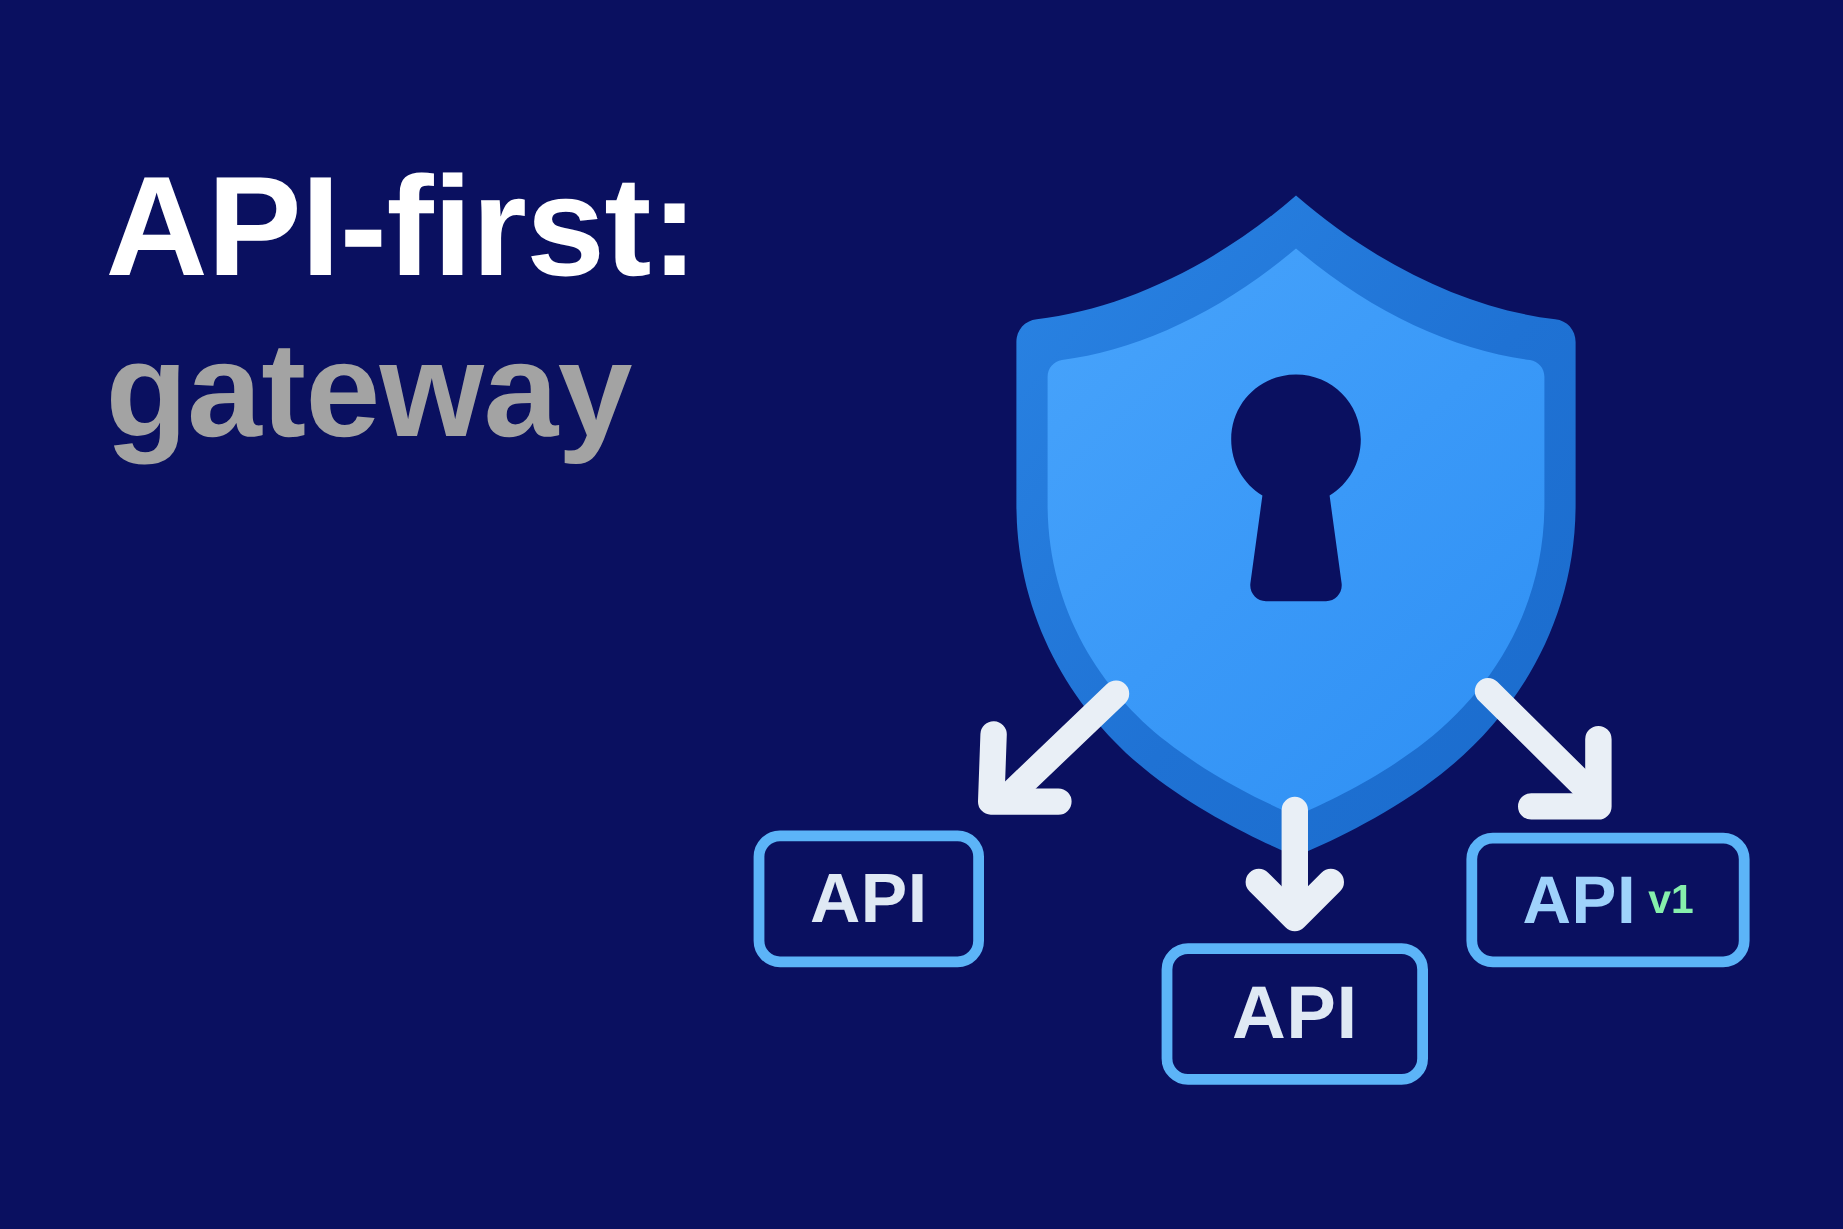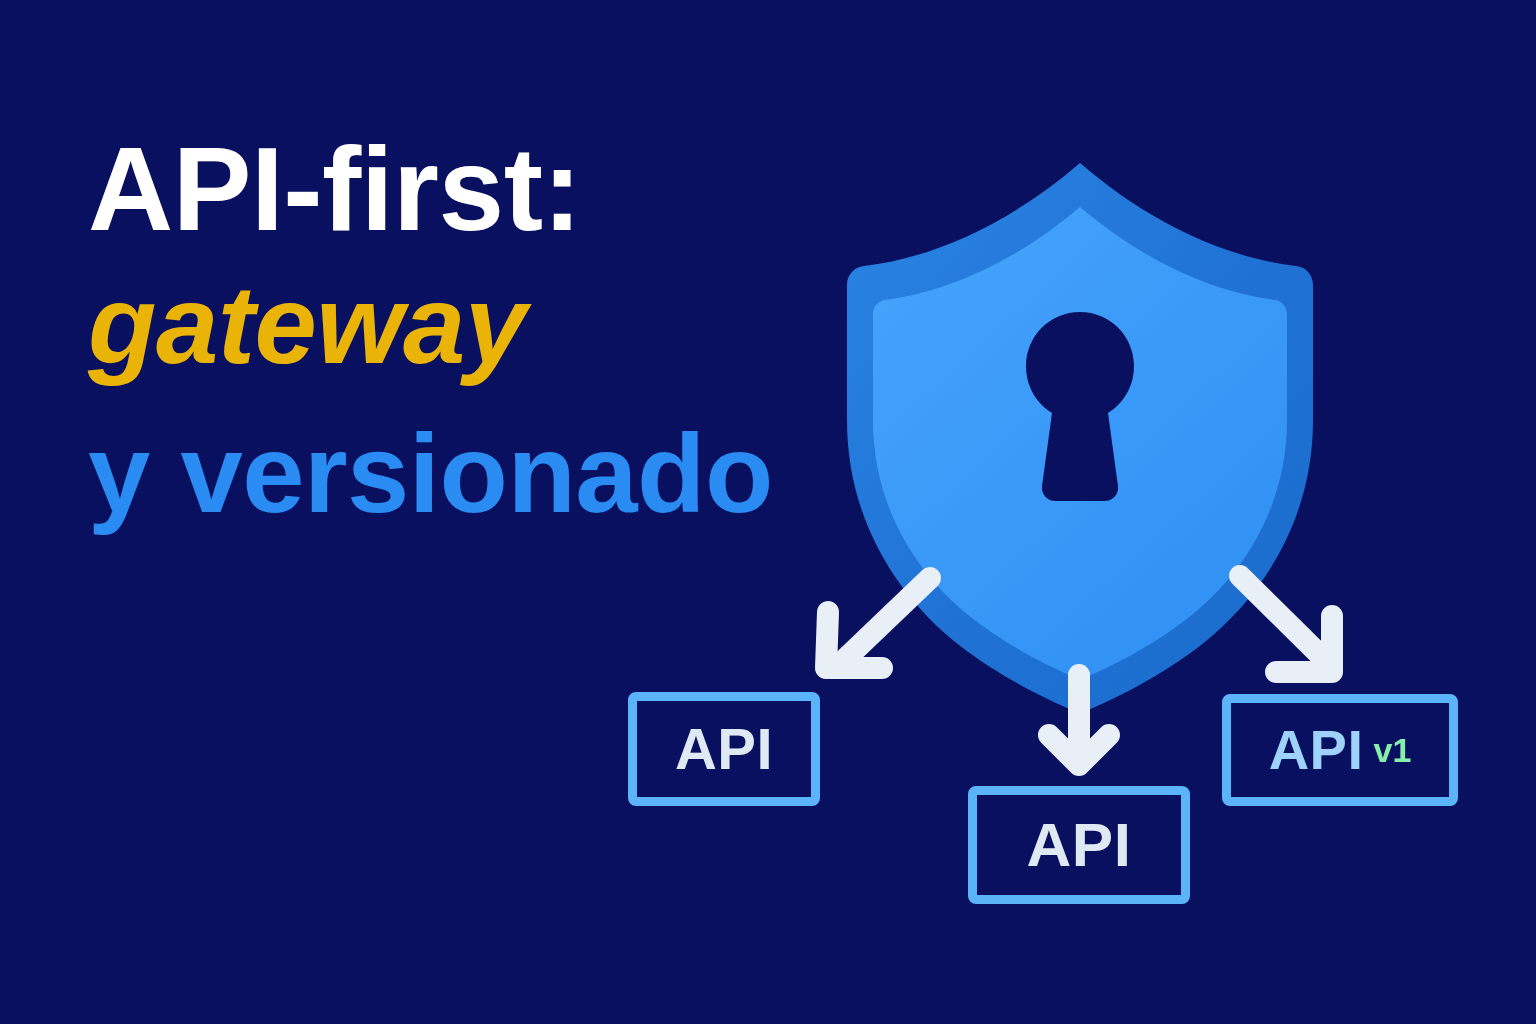--- a/index.html
+++ b/index.html
@@ -34,42 +34,41 @@
     white-space: nowrap;
   }
   .line-1 {
     font-size: 118px;
     line-height: 122px;
     color: #ffffff;
   }
   .line-2 {
     font-size: 112px;
     line-height: 150px;
-    color: #eab308;
-    font-style: italic;
+    color: #a3a3a3;
   }
   .line-3 {
     font-size: 112px;
     line-height: 148px;
     color: #2a8cf2;
   }
   
   #graphic {
     position: absolute;
     left: 0;
     top: 0;
     width: 1536px;
     height: 1024px;
   }
   
   .api-box {
     position: absolute;
     box-sizing: border-box;
     border-style: solid;
-    border-radius: 8px;
+    border-radius: 22px;
     display: flex;
     align-items: center;
     justify-content: center;
   }
   .api-box .api-label {
     font-weight: 700;
     letter-spacing: 0.5px;
     line-height: 1;
   }
   .api-box .api-version {
@@ -119,21 +118,20 @@
   }
 </style>
 </head>
 <body>
 
 <div id="canvas">
 
   <div class="headline">
     <p class="line line-1">API-first:</p>
     <p class="line line-2">gateway</p>
-    <p class="line line-3">y versionado</p>
   </div>
 
   <svg id="graphic" viewBox="0 0 1536 1024">
     <defs>
       <linearGradient id="shieldOuterGrad" x1="0" y1="0" x2="1" y2="1">
         <stop offset="0%" stop-color="#2a84e4"></stop>
         <stop offset="55%" stop-color="#1f72d4"></stop>
         <stop offset="100%" stop-color="#1a6bcc"></stop>
       </linearGradient>
       <linearGradient id="shieldInnerGrad" x1="0.1" y1="0" x2="0.9" y2="1">

